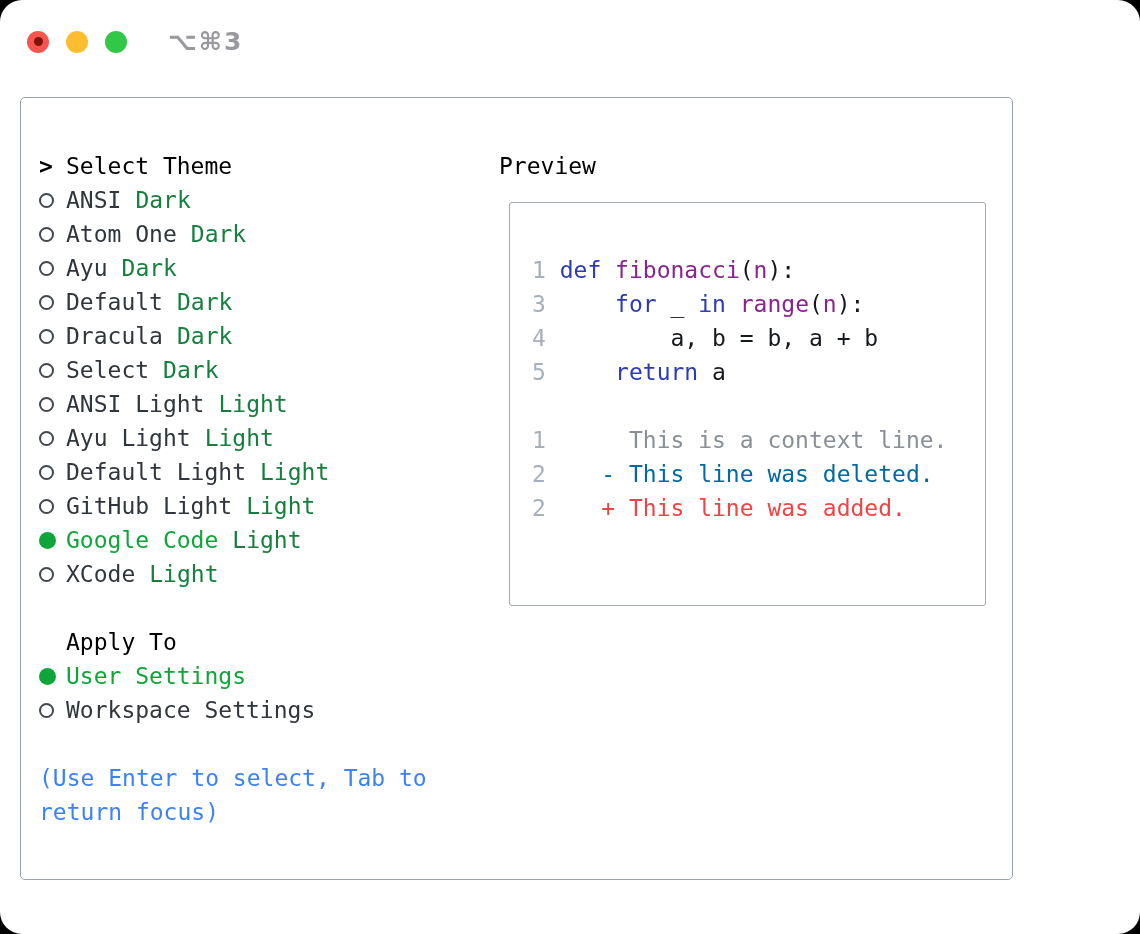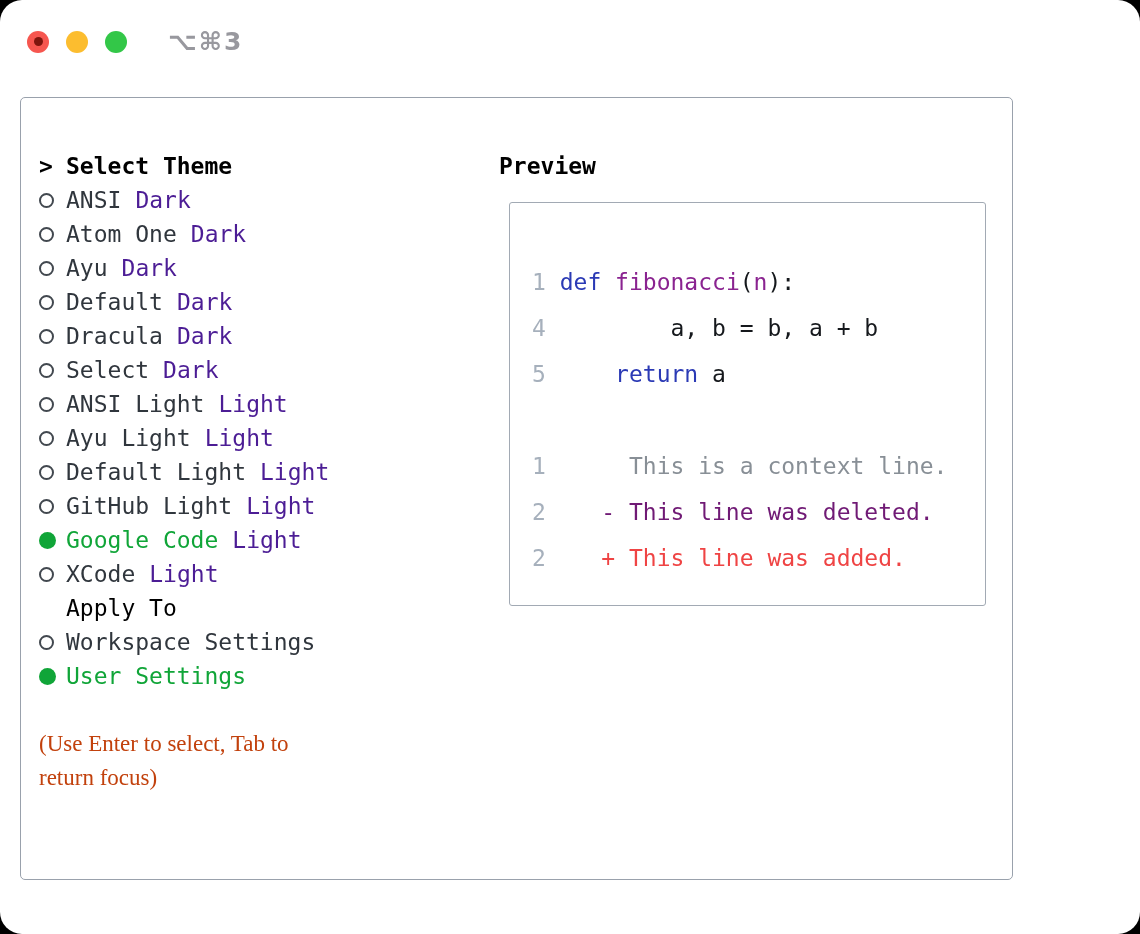--- a/index.html
+++ b/index.html
@@ -16,42 +16,42 @@
              border-radius:50%;background:#7e150d;}
   .shortcut{margin-left:24px;font-family:"DejaVu Sans",sans-serif;font-size:25px;
             font-weight:bold;color:#98989e;letter-spacing:2px;}
   
   .panel{position:absolute;left:20px;top:97px;width:993px;height:783px;box-sizing:border-box;
          border:1.5px solid #99a1ac;border-radius:5px;}
   .left-col{position:absolute;left:18px;top:51px;width:455px;font-size:23px;color:#30363d;}
   .row{display:flex;align-items:center;height:34px;white-space:pre;}
   .marker{width:27px;display:flex;align-items:center;flex:none;}
   .chevron{font-weight:bold;color:#000;}
-  .h1{font-weight:bold;color:#000;}
+  .h1{font-weight:normal;color:#000;}
   .h2{color:#000;}
   .radio{width:15px;height:15px;border:2px solid #42484f;border-radius:50%;box-sizing:border-box;}
   .radio.sel{width:17px;height:17px;border:none;background:#10a538;}
-  .t-variant{color:#4c1d95;margin-left:14px;}
+  .t-variant{color:#15803d;margin-left:14px;}
   .sel-name{color:#10a538;}
-  .gap-above{}
-  .help{margin-top:34px;color:#c2410c;font-family:Liberation Serif, serif;}
+  .gap-above{margin-top:34px;}
+  .help{margin-top:34px;color:#3b82f6;}
   
   .preview-title{position:absolute;left:478px;top:51px;height:34px;display:flex;
                  align-items:center;font-size:23px;}
   .preview-box{position:absolute;left:488px;top:104px;width:477px;height:404px;
                box-sizing:border-box;border:1.5px solid #a2aab4;border-radius:3px;
                padding:50px 0 0 22px;font-size:23px;overflow:hidden;}
-  .code-line{height:34px;line-height:34px;white-space:pre;margin-top:12px;}
+  .code-line{height:34px;line-height:34px;white-space:pre;}
   .tok-ln{color:#a6b0bc;}
   .tok-kw{color:#2b3ab5;}
   .tok-fn{color:#8a2390;}
   .tok-num{color:#0d6a60;}
   .tok-pl{color:#15181c;}
   .tok-ctx{color:#888f96;}
-  .tok-del{color:#701a75;}
+  .tok-del{color:#0369a1;}
   .tok-add{color:#ef4444;}
 </style>
 </head>
 <body>
 
 <div class="window">
 
   <div class="titlebar">
     <span class="dot red">
         <span class="dot-inner"></span>
@@ -83,36 +83,37 @@
           <div class="row"><span class="marker"><span class="radio sel"></span></span><span class="sel-name">Google Code</span><span class="t-variant">Light</span></div>
           <div class="row"><span class="marker"><span class="radio"></span></span><span class="t-name">XCode</span><span class="t-variant">Light</span></div>
         </div>
 
       <div class="row gap-above">
         <span class="marker"></span>
         <span class="h2">Apply To</span>
       </div>
 
       <div id="apply-rows">
+          <div class="row"><span class="marker"><span class="radio sel"></span></span><span class="sel-name">User Settings</span></div>
           <div class="row"><span class="marker"><span class="radio"></span></span><span class="t-name">Workspace Settings</span></div>
-          <div class="row"><span class="marker"><span class="radio sel"></span></span><span class="sel-name">User Settings</span></div>
         </div>
 
       <div class="help" id="help-rows">
           <div class="row">(Use Enter to select, Tab to</div>
           <div class="row">return focus)</div>
         </div>
     </div>
 
     <div class="preview-title">
       <span class="h1">Preview</span>
     </div>
 
     <div class="preview-box" id="preview-box">
         <div class="code-line"><span class="tok-ln">1 </span><span class="tok-kw">def</span><span class="tok-pl"> </span><span class="tok-fn">fibonacci</span><span class="tok-pl">(</span><span class="tok-fn">n</span><span class="tok-pl">):</span></div>
+        <div class="code-line"><span class="tok-ln">3 </span><span class="tok-pl">    </span><span class="tok-kw">for</span><span class="tok-pl"> _ </span><span class="tok-kw">in</span><span class="tok-pl"> </span><span class="tok-fn">range</span><span class="tok-pl">(</span><span class="tok-fn">n</span><span class="tok-pl">):</span></div>
         <div class="code-line"><span class="tok-ln">4 </span><span class="tok-pl">        a, b = b, a + b</span></div>
         <div class="code-line"><span class="tok-ln">5 </span><span class="tok-pl">    </span><span class="tok-kw">return</span><span class="tok-pl"> a</span></div>
         <div class="code-line">&nbsp;</div>
         <div class="code-line"><span class="tok-ln">1 </span><span class="tok-ctx">     This is a context line.</span></div>
         <div class="code-line"><span class="tok-ln">2 </span><span class="tok-del">   - This line was deleted.</span></div>
         <div class="code-line"><span class="tok-ln">2 </span><span class="tok-add">   + This line was added.</span></div>
       </div>
 
   </div>
 </div>

